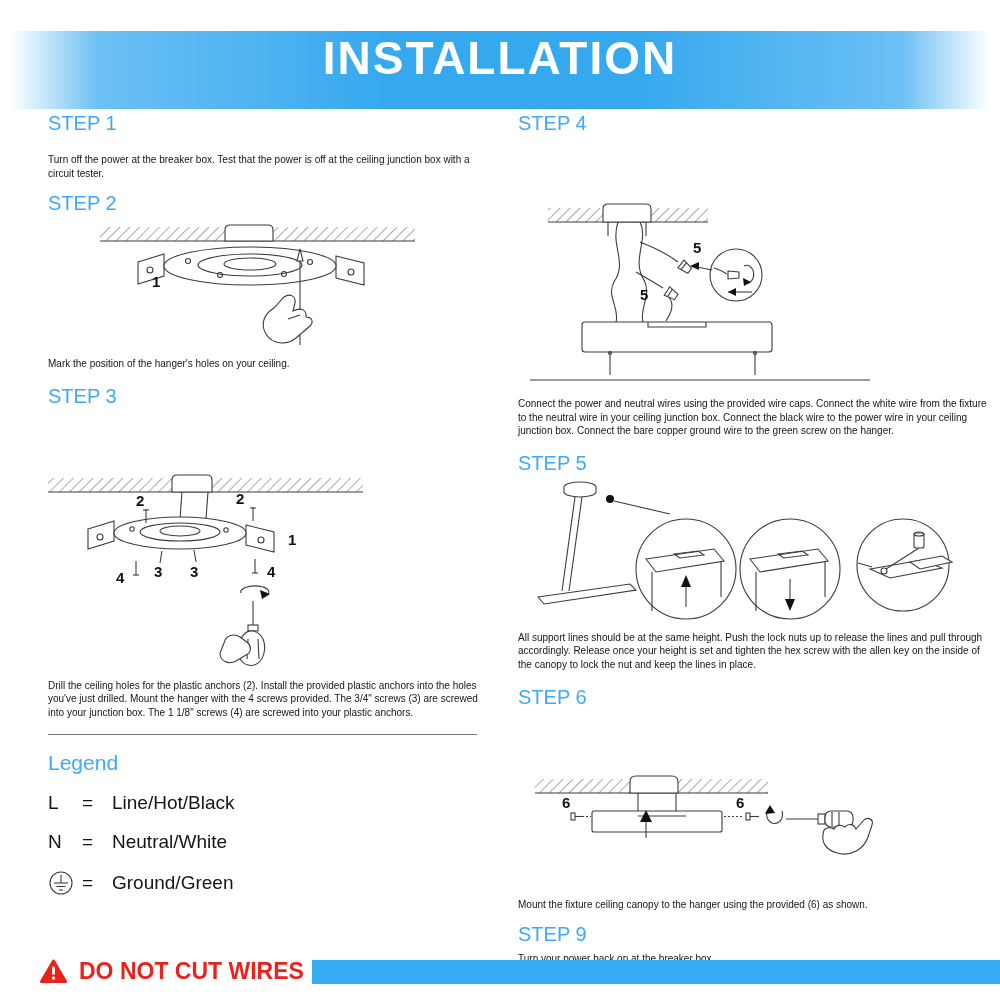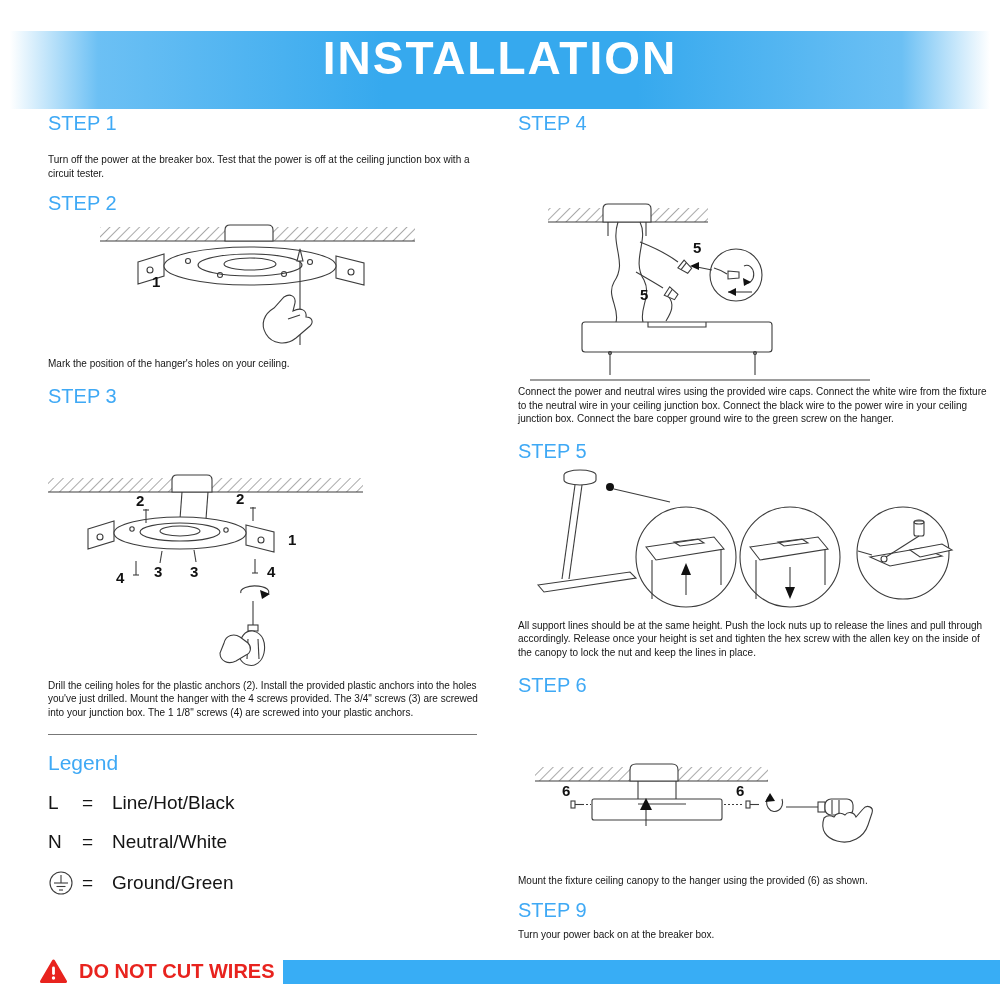--- a/index.html
+++ b/index.html
@@ -7,35 +7,35 @@
         font-family:"Liberation Sans",sans-serif;color:#151515;}
   .banner{position:absolute;left:10px;right:10px;top:10px;height:78px;
         display:flex;align-items:flex-start;justify-content:center;
         background:linear-gradient(90deg,#ffffff 0%,#6cc0f4 9%,var(--banner_center,#36a9ee) 38%,var(--banner_center,#36a9ee) 64%,#6cc0f4 91%,#ffffff 100%);margin-top:21px;}
   .banner h1{margin:0;color:#fff;font-size:46px;font-weight:bold;letter-spacing:2px;}
   .col{position:absolute;top:112px;}
   .col-left{left:48px;width:437px;}
   .col-right{left:518px;width:470px;}
   .h-step{color:var(--accent,#3FA9F5);font-size:20px;font-weight:400;margin:0 0 18px 0;}
   .body-text{font-size:10px;line-height:1.36;margin:0;}
-  .mt-s{margin-top:6px;} .mt-m{}
+  .mt-s{margin-top:6px;} .mt-m{margin-top:12px;}
   .step-row{display:flex;align-items:flex-start;margin-top:14px;flex-direction:column;}
   .step-row .h-step{width:88px;flex:0 0 88px;margin:0;}
   svg.diag{display:block;}
   svg text{font-family:"Liberation Sans",sans-serif;font-size:15px;font-weight:600;fill:#111;}
   .ln{stroke:#3c3c3c;stroke-width:1.1;fill:none;}
   .lnf{stroke:#3c3c3c;stroke-width:1.1;fill:#fff;}
   .bold-arrow{fill:#111;stroke:none;}
   .rule{border:none;border-top:1.5px solid #777;margin:14px 8px 0 0;}
   .h-legend{color:var(--accent,#3FA9F5);font-size:21px;font-weight:400;margin:16px 0 6px 0;}
   .legend-row{display:flex;align-items:center;margin-top:17px;font-size:19px;}
   .lg-sym{width:34px;display:inline-flex;align-items:center;}
   .lg-eq{width:30px;}
   .warning-row{position:absolute;left:40px;right:0;top:958px;height:27px;display:flex;align-items:center;}
-  .warn-text{color:var(--warning_red,#E8231E);font-size:20px;font-weight:bold;margin:0 8px 0 12px;white-space:nowrap;}
+  .warn-text{color:var(--warning_red,#E8231E);font-size:23px;font-weight:bold;margin:0 8px 0 12px;white-space:nowrap;}
   .bluebar{flex:1;height:24px;background:var(--bottom_bar,#38ADF5);}
 </style>
 </head>
 <body>
 
 <div class="page">
 
   <div class="banner">
     <h1>INSTALLATION</h1>
   </div>

